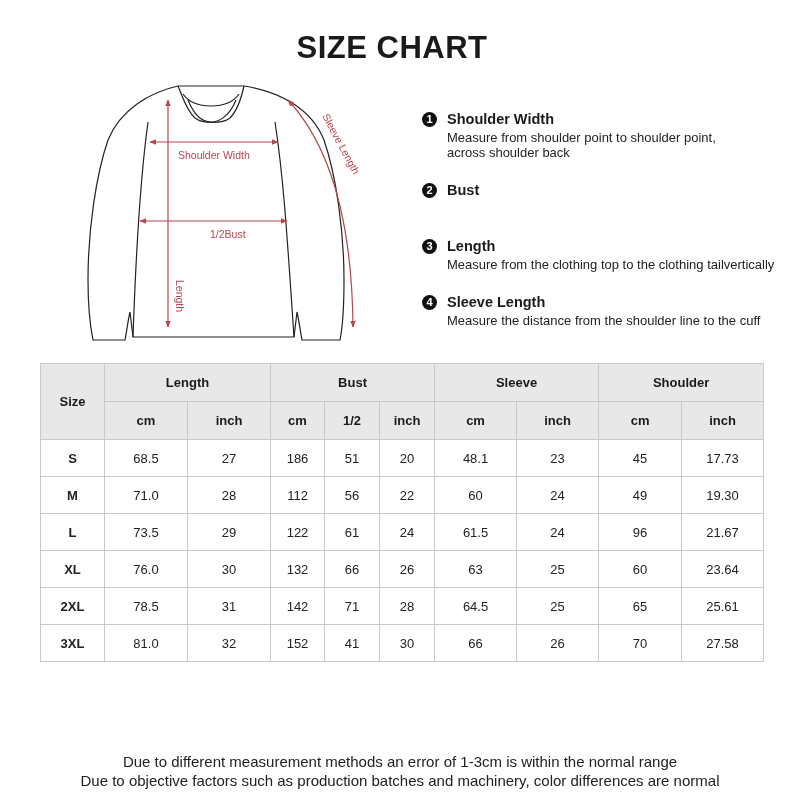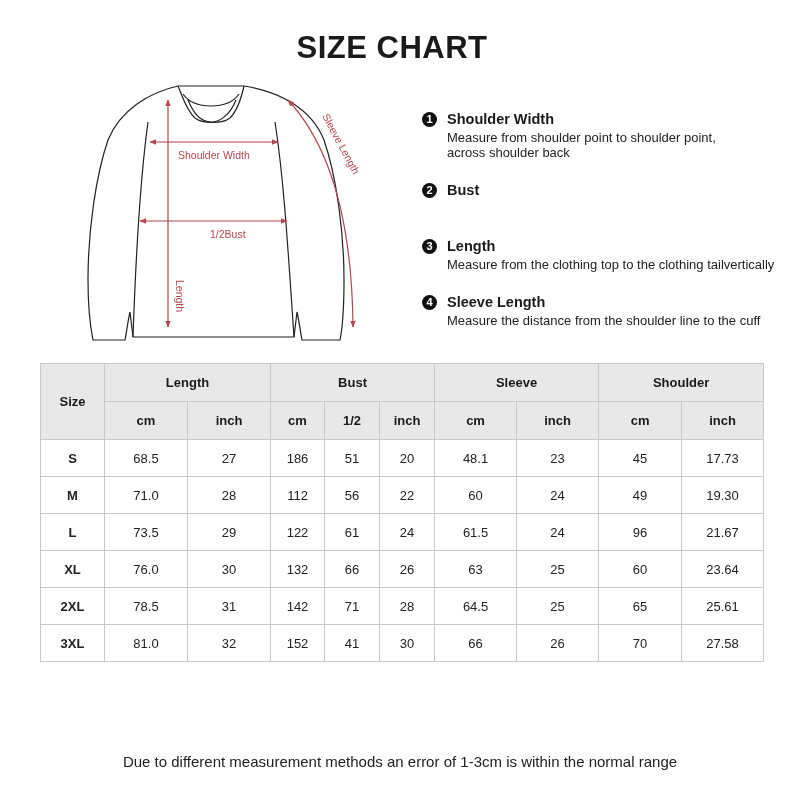--- a/index.html
+++ b/index.html
@@ -192,13 +192,14 @@
       <td>66</td>
       <td>26</td>
       <td>70</td>
       <td>27.58</td>
     </tr>
   </tbody>
 </table>
 
 <div class="notes">
   <div>Due to different measurement methods an error of 1-3cm is within the normal range</div>
+  <div>Due to objective factors such as production batches and machinery, color differences are normal</div>
 </div>
 
 </body></html>

